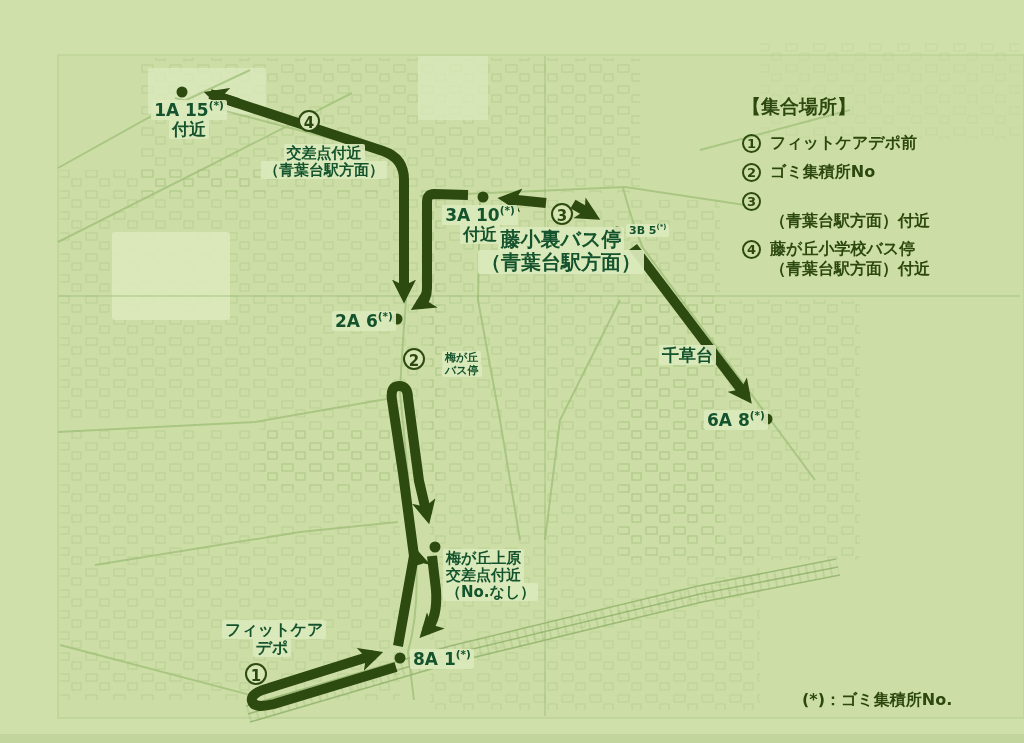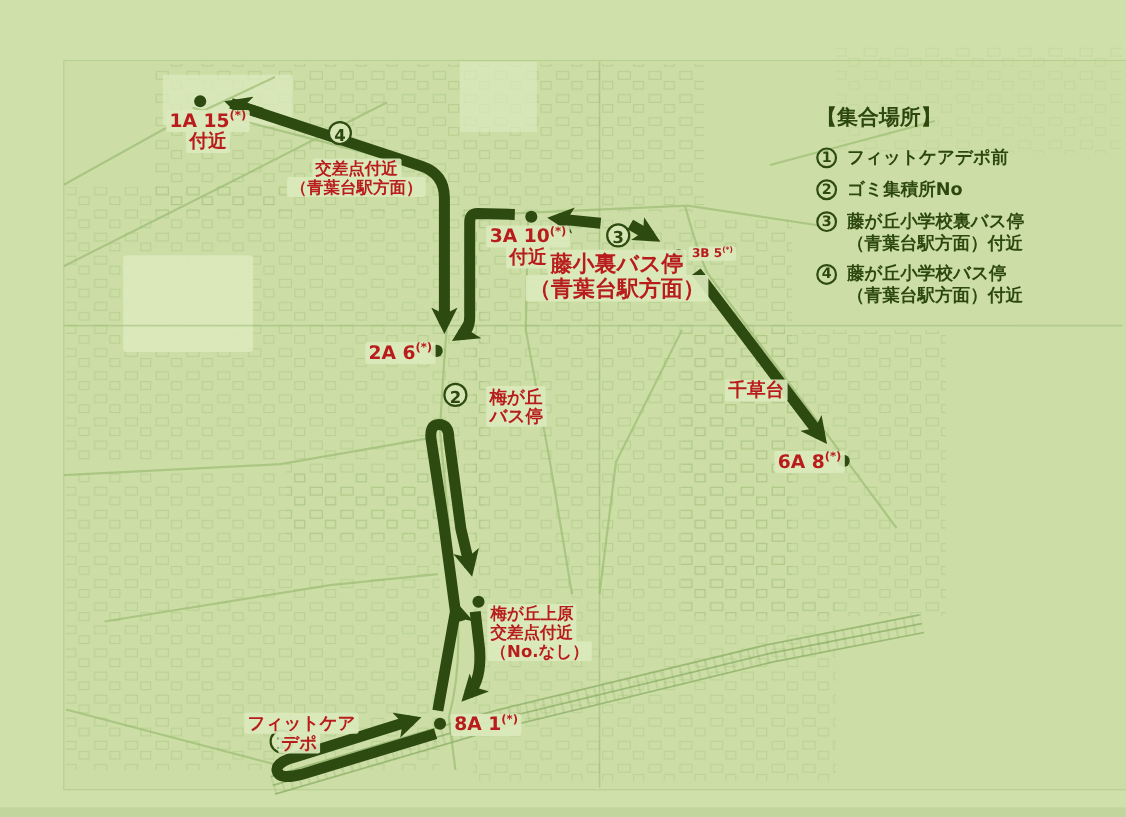--- a/index.html
+++ b/index.html
@@ -1,19 +1,19 @@
 <!DOCTYPE html>
 <html><head>
 <meta charset="utf-8">
 <style>
   html,body{margin:0;padding:0;background:#cfe0ab;}
   .stage{position:relative;width:1024px;height:743px;overflow:hidden;
          background:#cfe0ab;font-family:"DejaVu Sans","Liberation Sans",sans-serif;}
   .stage svg{position:absolute;left:0;top:0;}
-  .lbl{position:absolute;color:#b91c1c;font-weight:bold;white-space:nowrap;
+  .lbl{position:absolute;color:#14532d;font-weight:bold;white-space:nowrap;
        line-height:1.14;text-align:center;}
   .halo{background:rgba(219,233,188,0.92);padding:0 3px;border-radius:2px;}
   .lbl .star{font-size:0.62em;vertical-align:super;font-weight:bold;}
   .left{text-align:left;}
   .cnum{position:absolute;width:22px;height:22px;border:2.5px solid #2d4a10;border-radius:50%;
         background:#d6e5b4;color:#2c470f;font-weight:bold;font-size:15px;line-height:22px;
         text-align:center;box-sizing:border-box;}
   .legend{position:absolute;left:742px;top:94px;width:284px;color:#2c470f;}
   .legend-title{font-size:19px;font-weight:bold;margin-bottom:13px;}
   .legend-item{display:flex;gap:9px;margin-bottom:9px;align-items:flex-start;}
@@ -130,40 +130,40 @@
   </div>
 
   <div class="lbl" style="left:626px;top:224px;font-size:11px;">
     <span class="halo"><span>3B 5</span><sup class="star">(*)</sup></span>
   </div>
 
   <div class="lbl" style="left:332px;top:310px;font-size:17px;">
     <span class="halo"><span>2A 6</span><sup class="star">(*)</sup></span>
   </div>
 
-  <div class="lbl left" style="left:442px;top:352px;font-size:16px;">
+  <div class="lbl left" style="left:442px;top:352px;font-size:11px;">
     <span class="halo">梅が丘</span><br>
     <span class="halo">バス停</span>
   </div>
 
   <div class="lbl" style="left:659px;top:346px;font-size:17px;">
     <span class="halo">千草台</span>
   </div>
 
   <div class="lbl" style="left:704px;top:409px;font-size:17px;">
     <span class="halo"><span>6A 8</span><sup class="star">(*)</sup></span>
   </div>
 
   <div class="lbl left" style="left:443px;top:550px;font-size:15px;">
     <span class="halo">梅が丘上原</span><br>
     <span class="halo">交差点付近</span><br>
     <span class="halo">（No.なし）</span>
   </div>
 
-  <div class="lbl" style="left:222px;top:621px;width:100px;font-size:16px;margin-top:28px;">
+  <div class="lbl" style="left:222px;top:621px;width:100px;font-size:16px;">
     <span class="halo">フィットケア</span><br>
     <span class="halo">デポ</span>
   </div>
 
   <div class="lbl" style="left:410px;top:648px;font-size:17px;">
     <span class="halo"><span>8A 1</span><sup class="star">(*)</sup></span>
   </div>
 
   <div class="legend">
     <div class="legend-title">【集合場所】</div>
@@ -171,27 +171,28 @@
       <span class="num">1</span>
       <span class="txt">フィットケアデポ前</span>
     </div>
     <div class="legend-item">
       <span class="num">2</span>
       <span class="txt">ゴミ集積所No</span>
     </div>
     <div class="legend-item">
       <span class="num">3</span>
       <span class="txt">
-        <span>藤が丘小学校裏バス停</span><br>
+        <br>
         <span>（青葉台駅方面）付近</span>
       </span>
     </div>
     <div class="legend-item">
       <span class="num">4</span>
       <span class="txt">
         <span>藤が丘小学校バス停</span><br>
         <span>（青葉台駅方面）付近</span>
       </span>
     </div>
   </div>
 
+  <div class="footnote">(*)：ゴミ集積所No.</div>
 
 </div>
 
 </body></html>

